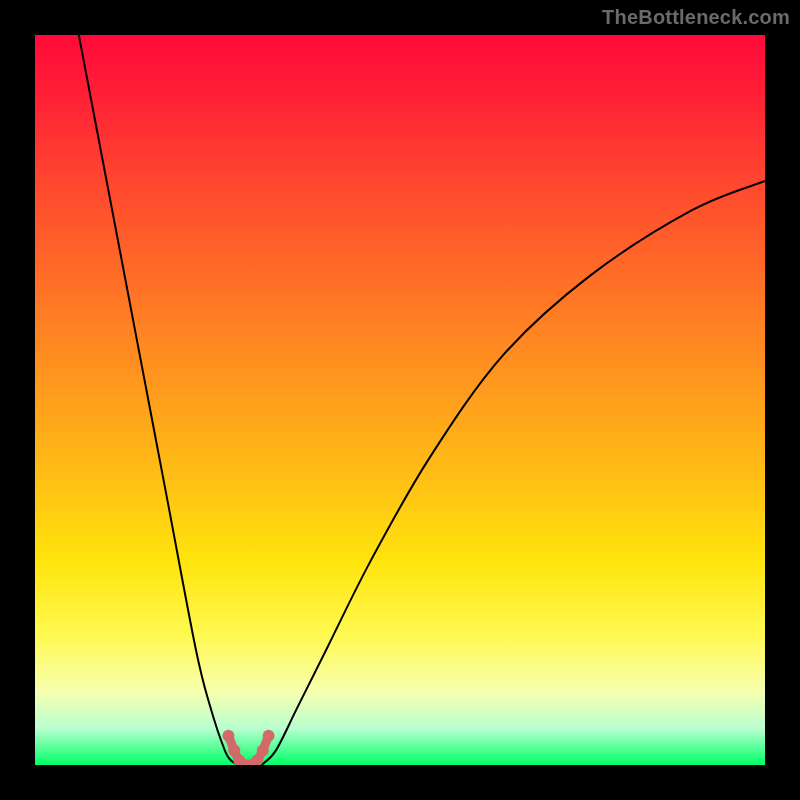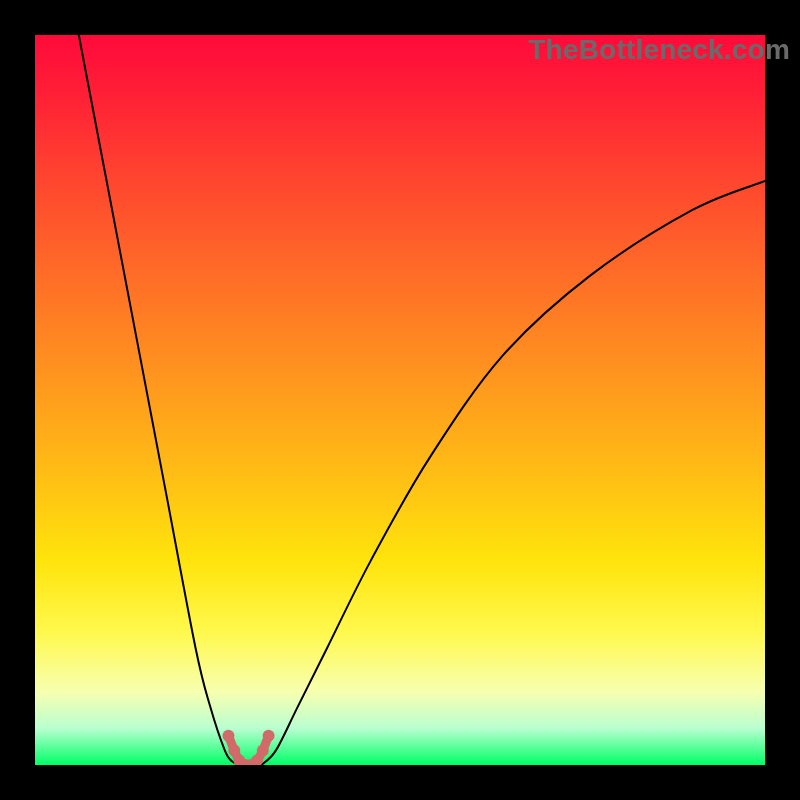--- a/index.html
+++ b/index.html
@@ -36,25 +36,24 @@
       #f7ffb0 90%,
       #b8ffd0 95%,
       #00ff66 100%
     );
   }
   .watermark {
     position: absolute;
     top: 6px;
     right: 10px;
     font-family: Arial, Helvetica, sans-serif;
-    font-size: 28px;
+    font-size: 20px;
     font-weight: 600;
     color: #6a6a6a;
     letter-spacing: 0.2px;
-    margin-top: 28px;
   }
   svg.curves {
     position: absolute;
     left: 35px;
     top: 35px;
     width: 730px;
     height: 730px;
   }
   .curve {
     fill: none;

